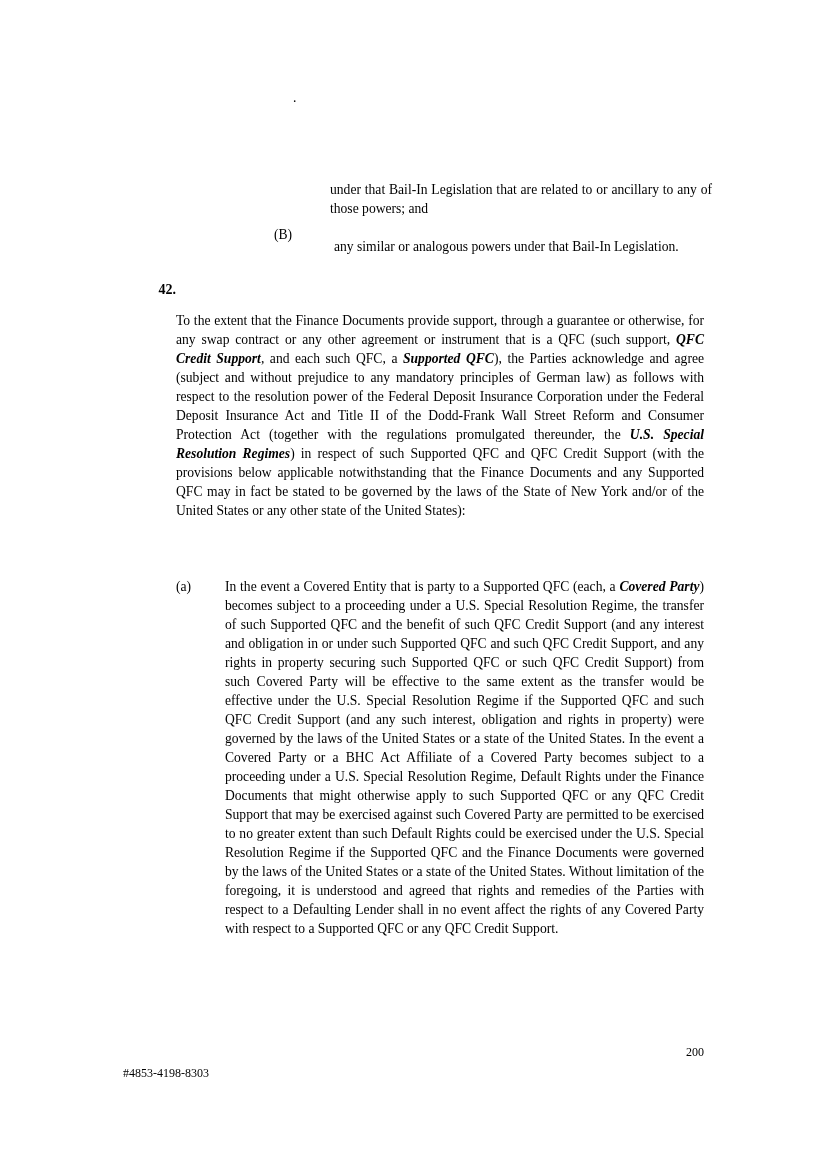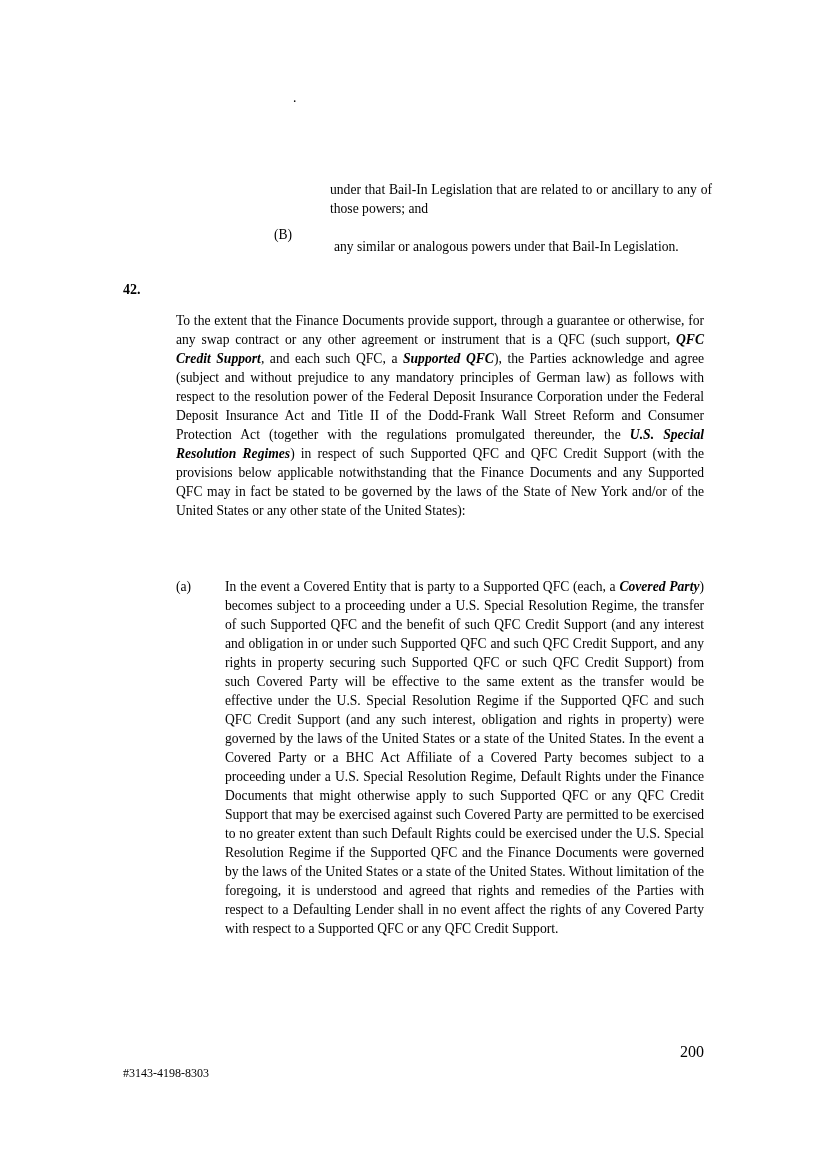--- a/index.html
+++ b/index.html
@@ -39,21 +39,21 @@
   .item-b .item-text { margin: 12px; width: 382px; text-align: justify; }
   .heading {
     position: absolute;
     left: 123px;
     top: 280px;
     width: 581px;
     display: flex;
     font-weight: bold;
     font-size: 14px;
   }
-  .heading-num { flex: 0 0 53px; }
+  .heading-num { flex: 0 0 53px; text-align: right; }
   .intro {
     position: absolute;
     left: 176px;
     top: 311px;
     width: 528px;
     margin: 0;
     text-align: justify;
   }
   .item-a {
     position: absolute;
@@ -63,21 +63,21 @@
   }
   .item-a .item-label { flex: 0 0 49px; }
   .item-a .item-text { margin: 0; width: 479px; text-align: justify; }
   .term { font-weight: bold; font-style: italic; }
   .page-number {
     position: absolute;
     left: 0;
     top: 1045px;
     width: 704px;
     text-align: right;
-    font-size: 16px;
+    font-size: 12px;
     line-height: 14px;
   }
   .footer-id {
     position: absolute;
     left: 123px;
     top: 1066px;
     font-size: 12px;
     line-height: 14px;
   }
 </style>
@@ -101,15 +101,15 @@
 
   <p class="intro"><span>To the extent that the Finance Documents provide support, through a guarantee or otherwise, for any swap contract or any other agreement or instrument that is a QFC (such support, </span><span class="term">QFC Credit Support</span><span>, and each such QFC, a </span><span class="term">Supported QFC</span><span>), the Parties acknowledge and agree (subject and without prejudice to any mandatory principles of German law) as follows with respect to the resolution power of the Federal Deposit Insurance Corporation under the Federal Deposit Insurance Act and Title II of the Dodd-Frank Wall Street Reform and Consumer Protection Act (together with the regulations promulgated thereunder, the </span><span class="term">U.S. Special Resolution Regimes</span><span>) in respect of such Supported QFC and QFC Credit Support (with the provisions below applicable notwithstanding that the Finance Documents and any Supported QFC may in fact be stated to be governed by the laws of the State of New York and/or of the United States or any other state of the United States):</span></p>
 
   <div class="item-a item-row">
       <span class="item-label">(a)</span>
       <p class="item-text"><span>In the event a Covered Entity that is party to a Supported QFC (each, a </span><span class="term">Covered Party</span><span>) becomes subject to a proceeding under a U.S. Special Resolution Regime, the transfer of such Supported QFC and the benefit of such QFC Credit Support (and any interest and obligation in or under such Supported QFC and such QFC Credit Support, and any rights in property securing such Supported QFC or such QFC Credit Support) from such Covered Party will be effective to the same extent as the transfer would be effective under the U.S. Special Resolution Regime if the Supported QFC and such QFC Credit Support (and any such interest, obligation and rights in property) were governed by the laws of the United States or a state of the United States. In the event a Covered Party or a BHC Act Affiliate of a Covered Party becomes subject to a proceeding under a U.S. Special Resolution Regime, Default Rights under the Finance Documents that might otherwise apply to such Supported QFC or any QFC Credit Support that may be exercised against such Covered Party are permitted to be exercised to no greater extent than such Default Rights could be exercised under the U.S. Special Resolution Regime if the Supported QFC and the Finance Documents were governed by the laws of the United States or a state of the United States. Without limitation of the foregoing, it is understood and agreed that rights and remedies of the Parties with respect to a Defaulting Lender shall in no event affect the rights of any Covered Party with respect to a Supported QFC or any QFC Credit Support.</span></p>
     </div>
 
   <div class="page-number">200</div>
 
-  <div class="footer-id">#3143-4198-8303</div>
+  <div class="footer-id">#4853-4198-8303</div>
 
 </div>
 
 </body></html>

